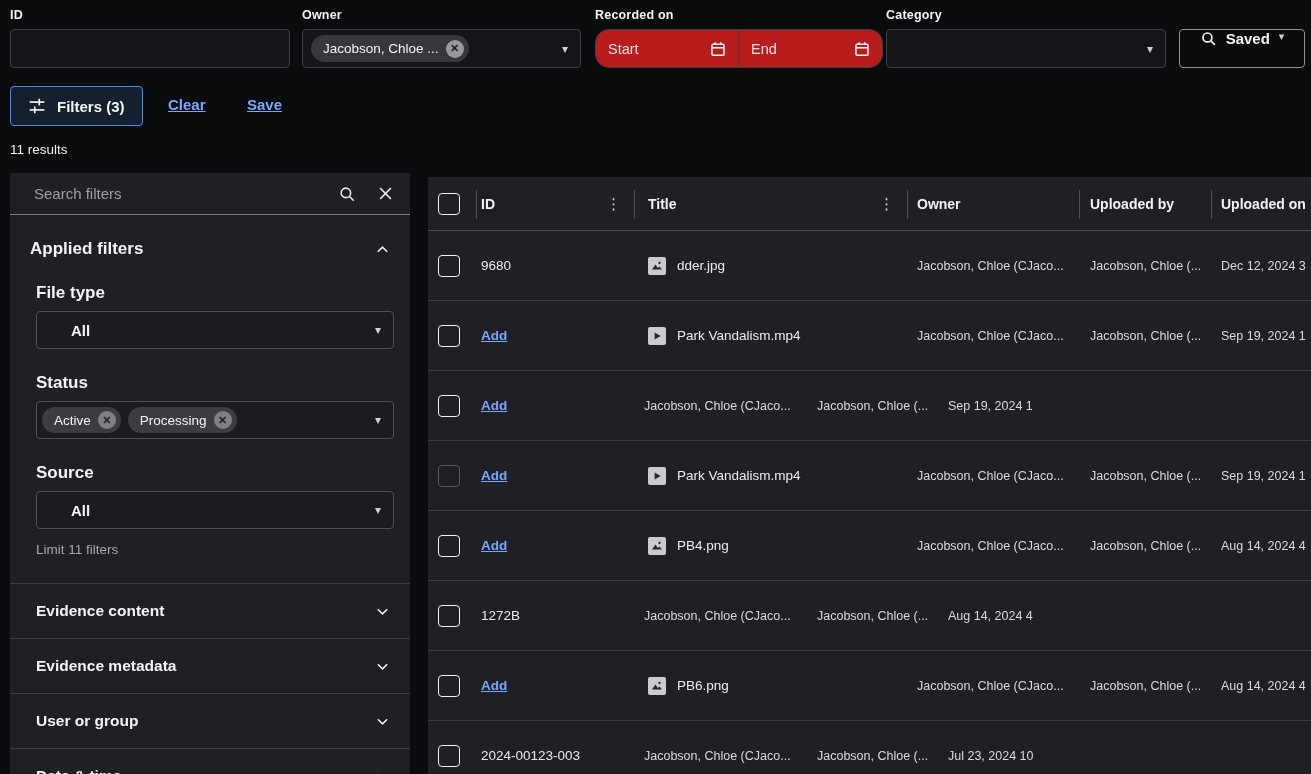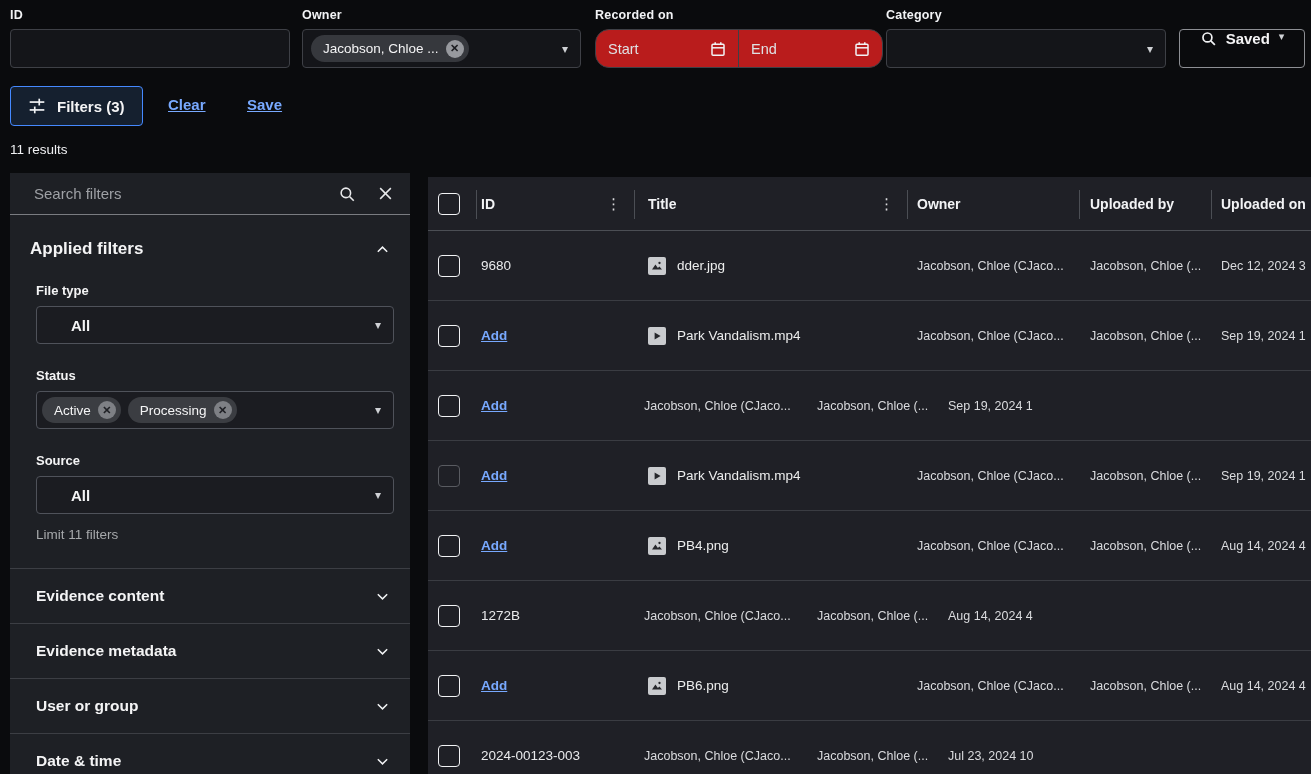--- a/index.html
+++ b/index.html
@@ -33,21 +33,21 @@
   #results-count { position:absolute; left:10px; top:142px; font-size:13.5px; color:#f0f1f3; }
 
   
   .sidebar { position:absolute; left:10px; top:173px; width:400px; height:601px; background:#1e2025; }
   .search-row { height:42px; display:flex; align-items:center; padding:0 17px 0 24px; border-bottom:1px solid #7a7c81; }
   .search-ph { flex:1; color:#9ea0a5; font-size:15px; }
   .search-row .icn { display:flex; align-items:center; cursor:pointer; }
   .search-row .icn + .icn { margin-left:22px; }
   .sb-apphead { display:flex; align-items:center; padding:24px 20px 0 20px; font-size:17px; font-weight:bold; cursor:pointer; }
   .sb-apphead .chev { margin-left:auto; display:flex; }
-  .sb-label { margin:24px 0 0 26px; font-size:13px; font-weight:bold; }
+  .sb-label { margin:24px 0 0 26px; font-size:17px; font-weight:bold; }
   .sb-select { margin:8px 16px 0 26px; height:38px; border:1px solid #4f525a; border-radius:4px; background:#1b1c21; display:flex; align-items:center; padding:0 30px 0 14px; position:relative; cursor:pointer; }
   .sb-select .val { font-size:15px; font-weight:bold; color:#f4f4f5;margin-left:20px; }
   .sb-select.chipsbox { padding-left:5px; }
   .sb-select .chips { display:flex; gap:7px; align-items:center; }
   .sb-select .chip { background:#3b3d42; height:26px; }
   .sb-select .chip .chip-x { background:#7e8085; color:#202126; }
   .limit-note { margin:13px 0 0 26px; font-size:13.5px; color:#a6a8ab; }
   .sb-div { height:1px; background:#3c3e44; margin-top:26px; }
   .sb-section { height:55px; display:flex; align-items:center; padding:0 20px 0 26px; font-size:15.5px; font-weight:bold; border-bottom:1px solid #3c3e44; cursor:pointer; }
   .sb-section .chev { margin-left:auto; display:flex; }

